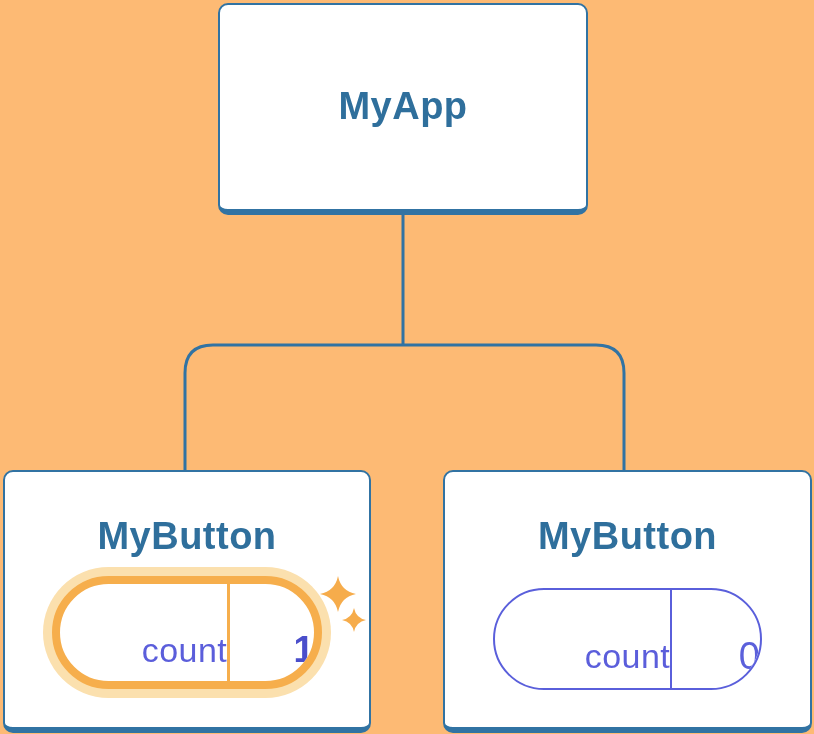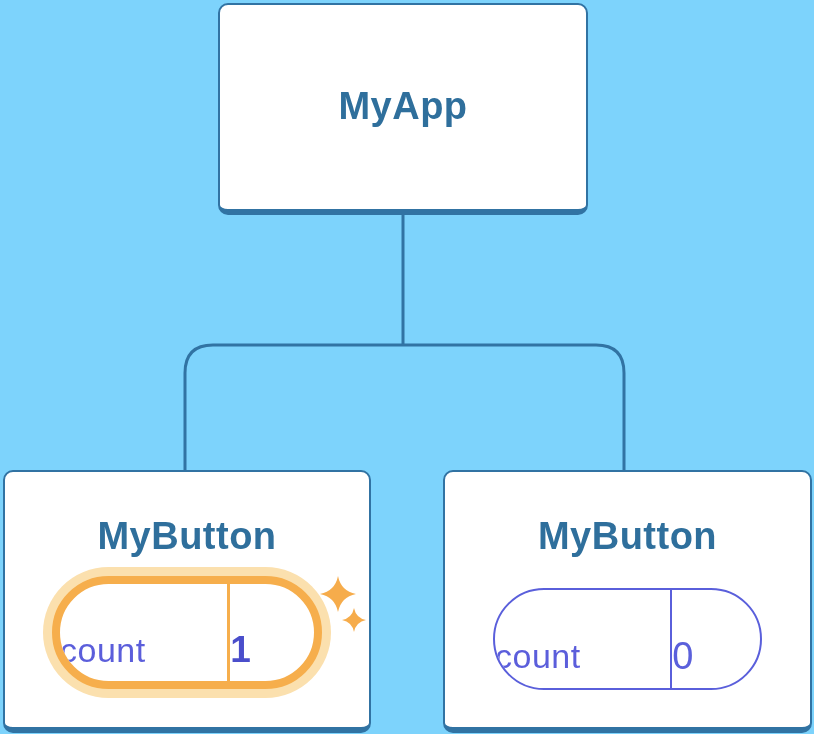--- a/index.html
+++ b/index.html
@@ -3,21 +3,21 @@
 <meta charset="utf-8">
 <style>
   * { margin: 0; padding: 0; box-sizing: border-box; }
   html, body { width: 814px; height: 734px; overflow: hidden; }
   body { font-family: "Liberation Sans", sans-serif; }
 
   .canvas {
     position: relative;
     width: 814px;
     height: 734px;
-    background: #7dd3fc;
+    background: #fdba74;
     overflow: hidden;
   }
 
   .connector-svg {
     position: absolute;
     left: 0; top: 0;
     width: 814px; height: 734px;
   }
 
   .card {
@@ -67,21 +67,21 @@
   .pill-normal {
     margin-top: 28px;
     width: 269px;
     height: 102px;
     border: 2px solid #5A5FDB;
   }
 
   .pill-cell {
     display: flex;
     align-items: center;
-    justify-content: flex-start;
+    justify-content: flex-end;
     margin-top: 36px;
   }
   .pill-cell-name  { flex: 2; }
   .pill-cell-value { flex: 1; }
 
   .state-name {
     font-size: 34px;
     color: #5B5EDB;
     letter-spacing: 0.5px;
   }

